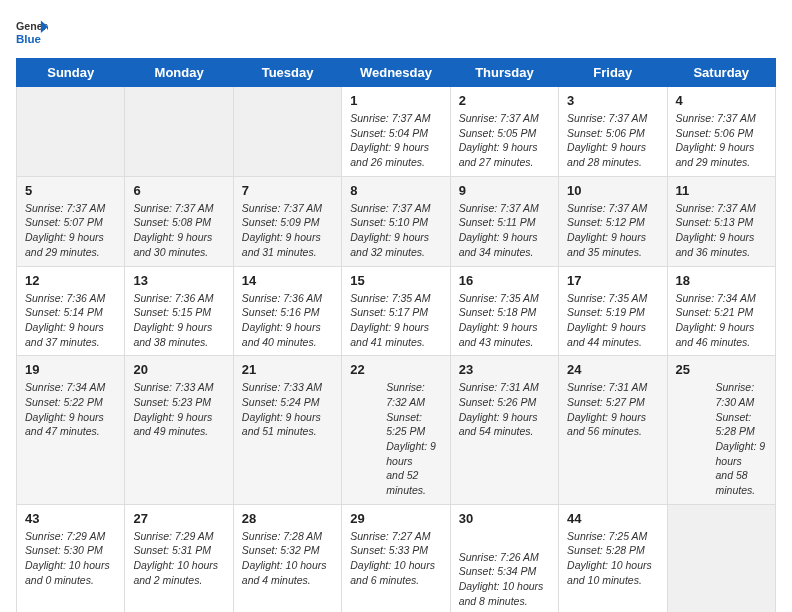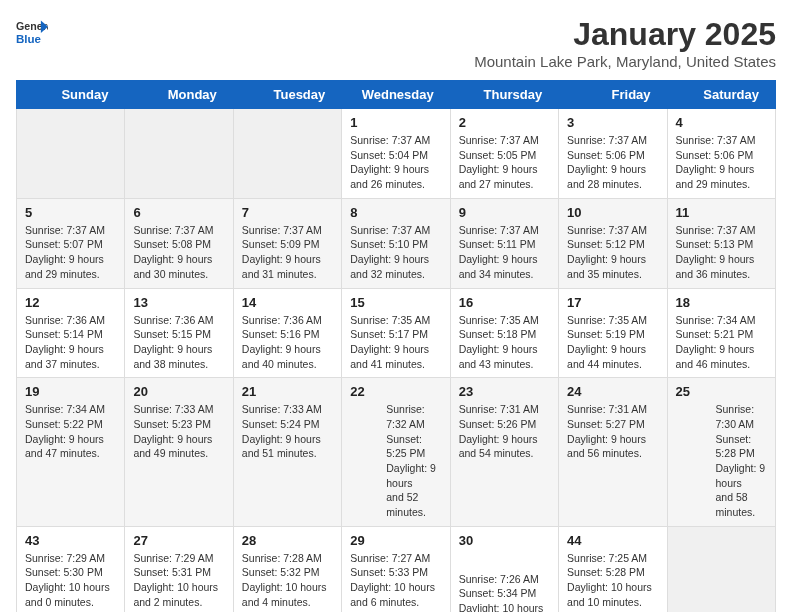--- a/index.html
+++ b/index.html
@@ -38,21 +38,21 @@
       color: #555;
     }
     .calendar {
       width: 100%;
       border-collapse: collapse;
       border: 1px solid #ccc;
     }
     .calendar th {
       background: #1565c0;
       color: #fff;
-      text-align: right;
+      text-align: center;
       padding: 6px 16px;
       font-size: 13px;
       border: 1px solid #1565c0;
     }
     .calendar td {
       vertical-align: top;
       padding: 6px 8px;
       border: 1px solid #ddd;
       width: 108px;
       min-height: 80px;
@@ -75,36 +75,33 @@
     .day-number {
       font-weight: bold;
       font-size: 13px;
       margin-bottom: 3px;
       color: #222;
     }
     .day-info {
       font-size: 10.5px;
       color: #333;
       line-height: 1.4;
+      font-style: italic;
     }
   </style>
 </head>
 <body>
 
 <div class="header-area">
   <div class="logo">
     <svg class="logo-icon" viewBox="0 0 36 36">
       <text x="0" y="16" font-size="12" font-weight="bold" fill="#333">General</text>
       <text x="0" y="30" font-size="13" font-weight="bold" fill="#1565c0">Blue</text>
       <polygon points="28,5 36,12 28,19" fill="#1565c0"></polygon>
     </svg>
-  </div>
-  <div class="title-area">
-    <div class="month-title">January 2025</div>
-    <div class="location-title">Mountain Lake Park, Maryland, United States</div>
   </div>
 </div>
 
 <table class="calendar">
   <thead>
     <tr>
     <th>Sunday</th>
         <th>Monday</th>
         <th>Tuesday</th>
         <th>Wednesday</th>

